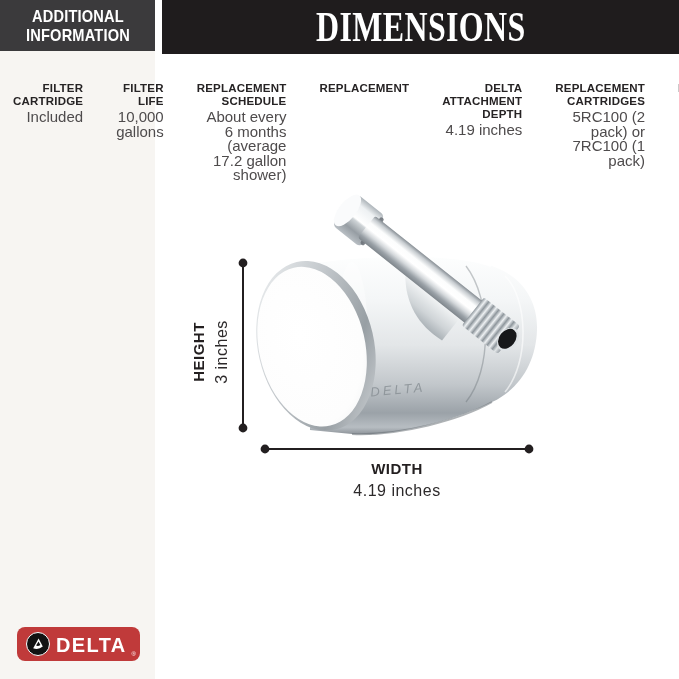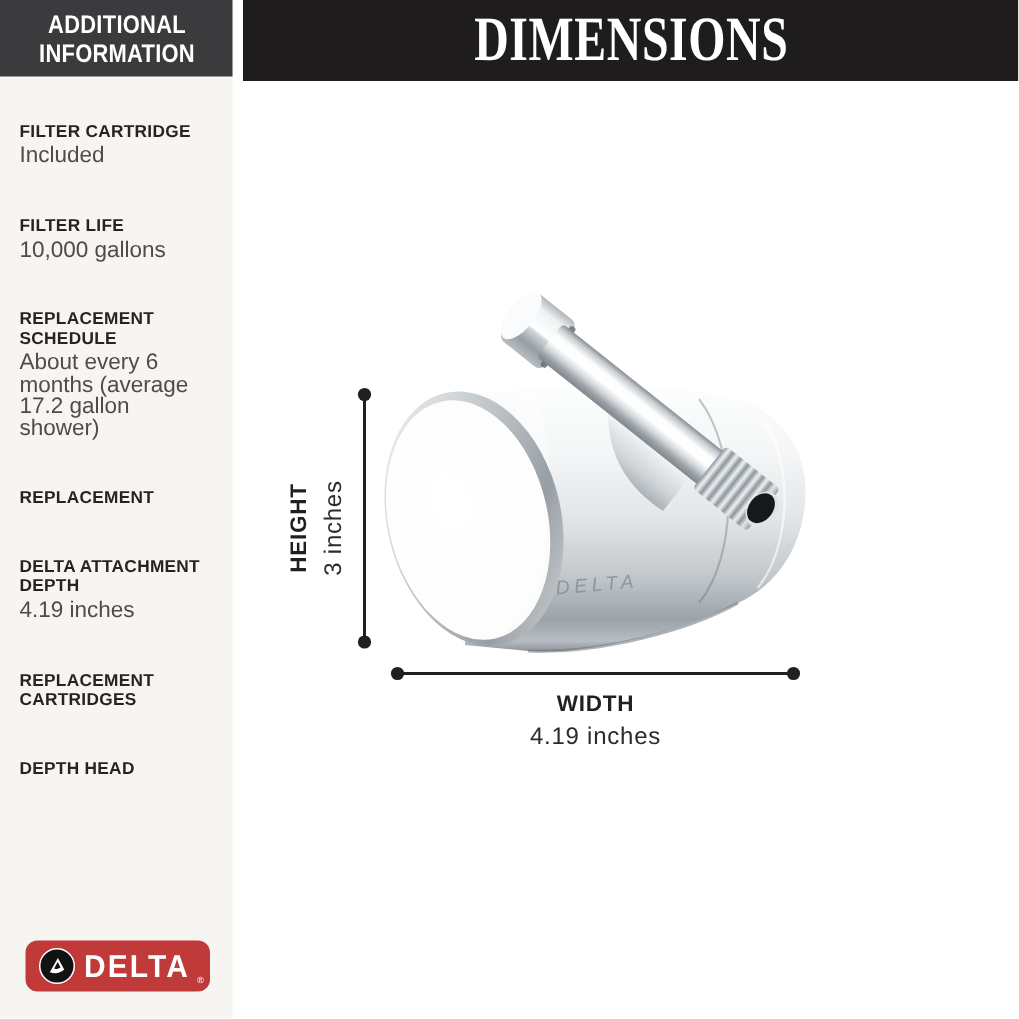--- a/index.html
+++ b/index.html
@@ -11,21 +11,21 @@
   .sidebar{position:absolute;left:0;top:0;width:155px;height:679px;background:#f7f5f2;}
   .sidebar-header{
     height:51px;background:#3b3a3c;display:flex;align-items:center;justify-content:center;
     text-align:center;
   }
   .sidebar-header .hdr-text{
     color:#ffffff;font-weight:bold;font-size:17px;line-height:19px;
     transform:scaleX(.86);transform-origin:center;letter-spacing:.2px;width:150px;
   }
   .sidebar-list{
-    display:flex;flex-direction:column;gap:33px;padding:31px 13px 0 13px;text-align:left;
+    display:flex;flex-direction:row;gap:33px;padding:31px 13px 0 13px;text-align:right;
   }
   .spec-label{
     font-weight:bold;font-size:11.5px;line-height:13px;color:#262324;letter-spacing:.2px;
   }
   .spec-value{
     font-size:15px;line-height:14.5px;color:#4e4b4c;margin-top:2px;
   }
   .blk-installation .spec-value{max-width:92px;margin-left:auto;margin-right:auto;margin-top:2px;}
   
   .delta-logo{
@@ -84,20 +84,21 @@
       </div>
       <div class="spec-block blk-installation">
         <div class="spec-label">REPLACEMENT</div>
       </div>
       <div class="spec-block">
         <div class="spec-label">DELTA ATTACHMENT DEPTH</div>
         <div class="spec-value">4.19 inches</div>
       </div>
       <div class="spec-block">
         <div class="spec-label">REPLACEMENT CARTRIDGES</div>
+        <div class="spec-value">5RC100 (2 pack) or 7RC100 (1 pack)</div>
       </div>
       <div class="spec-block">
         <div class="spec-label">DEPTH HEAD</div>
       </div>
     </div>
 
     <div class="delta-logo">
       <span class="logo-circle">
         <svg width="16" height="16" viewBox="0 0 16 16" aria-hidden="true">
           <path d="M3.2 12.2 L8.6 2.6 L12.8 10.4 Q8.4 14.2 3.2 12.2 Z" fill="#ffffff"></path>

